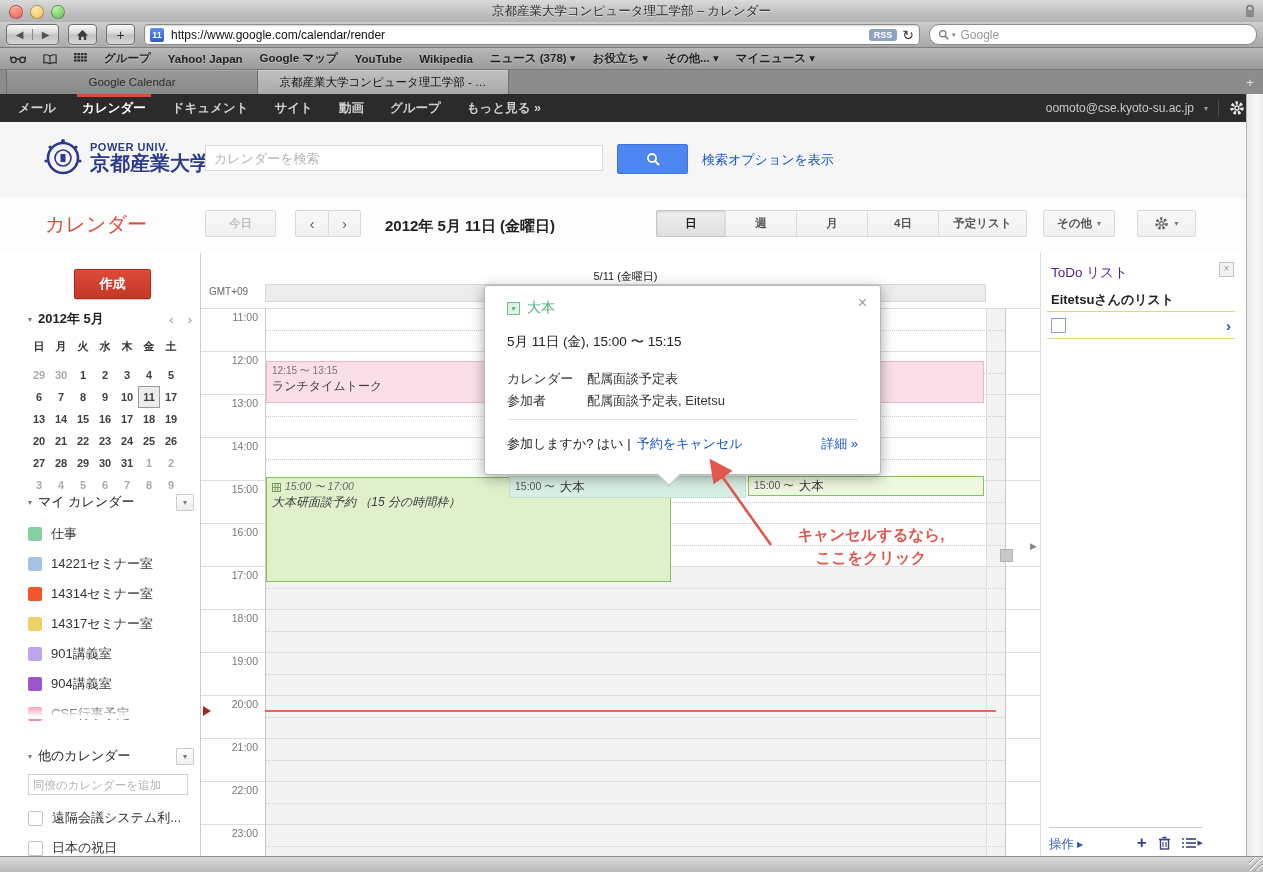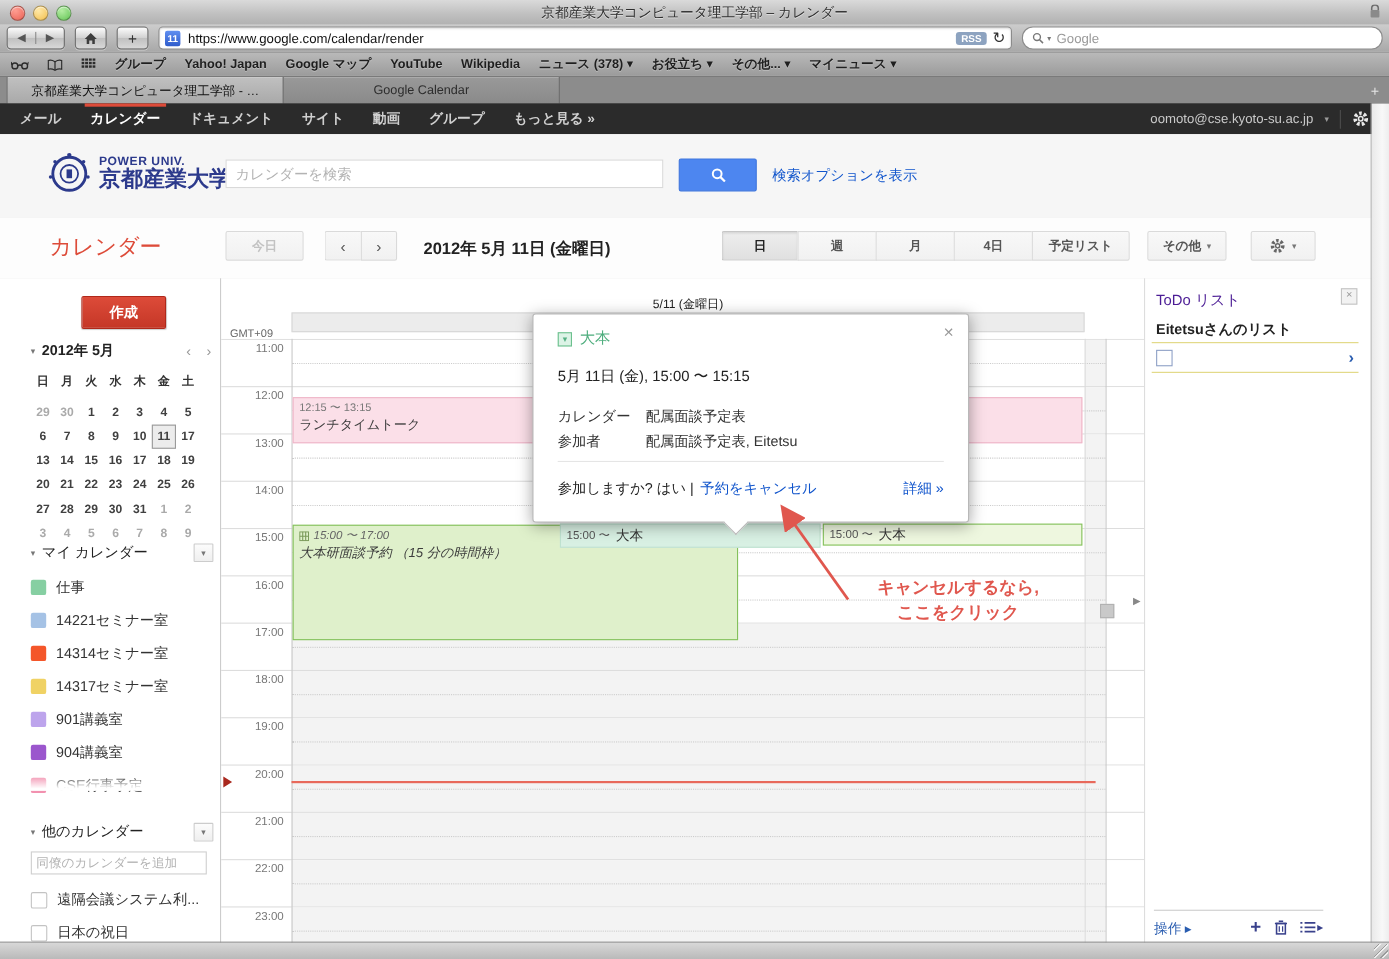--- a/index.html
+++ b/index.html
@@ -114,21 +114,21 @@
   .swatch{width:14px;height:14px;border-radius:2px;flex:0 0 auto;}
   .swatch.empty{background:#fff;border:1px solid #c3c3c3;width:13px;height:13px;}
   .cal-label{font-size:13px;color:#333;white-space:nowrap;}
   .cal-fade{position:absolute;left:0;right:0;top:452px;height:14px;background:linear-gradient(rgba(255,255,255,0),#fff 85%);}
   .othercals{position:absolute;left:28px;top:494px;width:166px;}
   .oc-input{margin-top:9px;width:150px;height:19px;border:1px solid #cfcfcf;font-size:11.5px;color:#555;padding:0 4px;outline:none;font-family:inherit;}
   .oc-input::placeholder{color:#b3b3b3;}
   
   .grid-area{position:absolute;left:200px;top:0;width:840px;height:100%;background:#fff;border-left:1px solid #ccc;box-sizing:border-box;}
   .day-label{position:absolute;left:64px;top:16px;width:721px;text-align:center;font-size:11px;color:#222;}
-  .tz-label{position:absolute;left:8px;top:45px;font-size:10px;color:#666;}
+  .tz-label{position:absolute;left:8px;top:33px;font-size:10px;color:#666;}
   .allday{position:absolute;left:64px;top:31px;width:719px;height:16px;background:#ececec;border:1px solid #d8d8d8;}
   .grid-body{position:absolute;left:0;top:55px;right:0;bottom:0;overflow:hidden;}
   .grid-row{position:relative;height:42px;border-top:1px solid #ddd;display:flex;box-sizing:content-box;}
   .g-label{width:64px;box-sizing:border-box;padding:2px 7px 0 0;text-align:right;font-size:10.5px;color:#777;}
   .g-main{width:721px;}
   .g-right{width:19px;background:#f3f3f3;}
   .g-pad{flex:1;background:#fff;}
   .grid-row.off .g-main{background:#f3f3f3;}
   .g-half{position:absolute;left:64px;width:740px;top:21px;border-top:1px dotted #ccc;}
   .vline{position:absolute;top:55px;bottom:0;width:1px;}
@@ -277,22 +277,22 @@
         <span class="bm-item">ニュース (378) ▾</span>
         <span class="bm-item">お役立ち ▾</span>
         <span class="bm-item">その他... ▾</span>
         <span class="bm-item">マイニュース ▾</span>
       </span>
   </div>
 
   <div class="tab-bar">
     <span class="tab-spacer"></span>
     <span style="display:flex;">
+        <span class="tab">Google Calendar</span>
         <span class="tab active">京都産業大学コンピュータ理工学部 - …</span>
-        <span class="tab">Google Calendar</span>
       </span>
     <span class="tab-plus">+</span>
   </div>
 
   <div class="gbar">
     <span style="display:flex;gap:26px;align-items:stretch;">
         <span class="gb-item">メール</span>
         <span class="gb-item active">カレンダー</span>
         <span class="gb-item">ドキュメント</span>
         <span class="gb-item">サイト</span>

